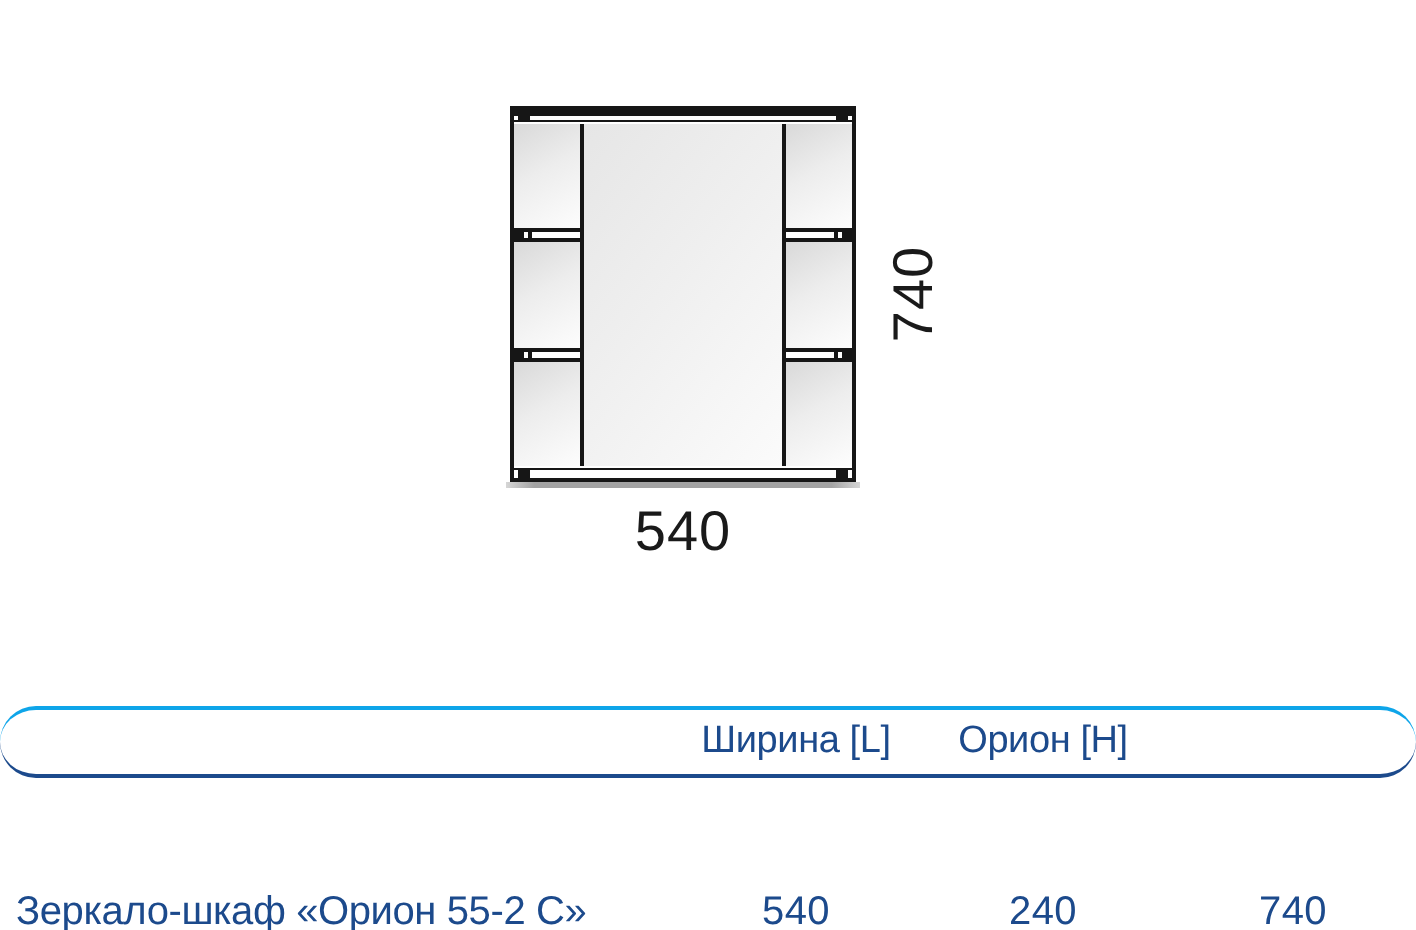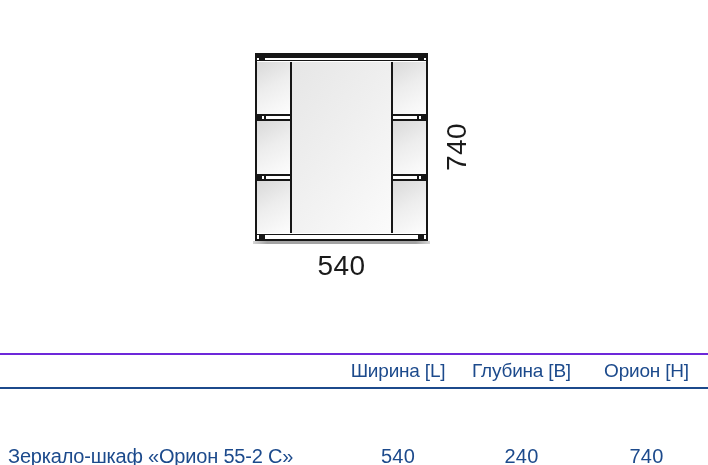--- a/index.html
+++ b/index.html
@@ -150,25 +150,26 @@
   .spec {
     position: absolute;
     top: 353px;
     left: 0;
     width: 708px;
     color: #1c4a8c;
   }
   .spec-header {
     display: grid;
     grid-template-columns: 1fr 120px 127px 123px;
-    border-top: 2px solid #6d28d9;
+    border-top: 2px solid #0ea5e9;
     border-bottom: 2px solid #1c4a8c;
     height: 36px;
     box-sizing: border-box;
     align-items: center;
+    border-radius: 18px;
   }
   .spec-header .hcell {
     text-align: center;
     font-size: 19px;
     letter-spacing: -0.2px;
     white-space: nowrap;
   }
   .spec-row {
     display: grid;
     grid-template-columns: 1fr 120px 127px 123px;
@@ -230,21 +231,20 @@
   <div class="dim-width">540</div>
 
   <div class="dim-height-wrap">
     <span>740</span>
   </div>
 
   <div class="spec">
     <div class="spec-header">
       <div class="hcell"></div>
       <div class="hcell">Ширина [L]</div>
-      <div class="hcell">Глубина [B]</div>
       <div class="hcell">Орион [H]</div>
     </div>
     <div class="spec-row">
       <div class="name">Зеркало-шкаф «Орион 55-2 С»</div>
       <div class="val">540</div>
       <div class="val">240</div>
       <div class="val">740</div>
     </div>
   </div>
 

